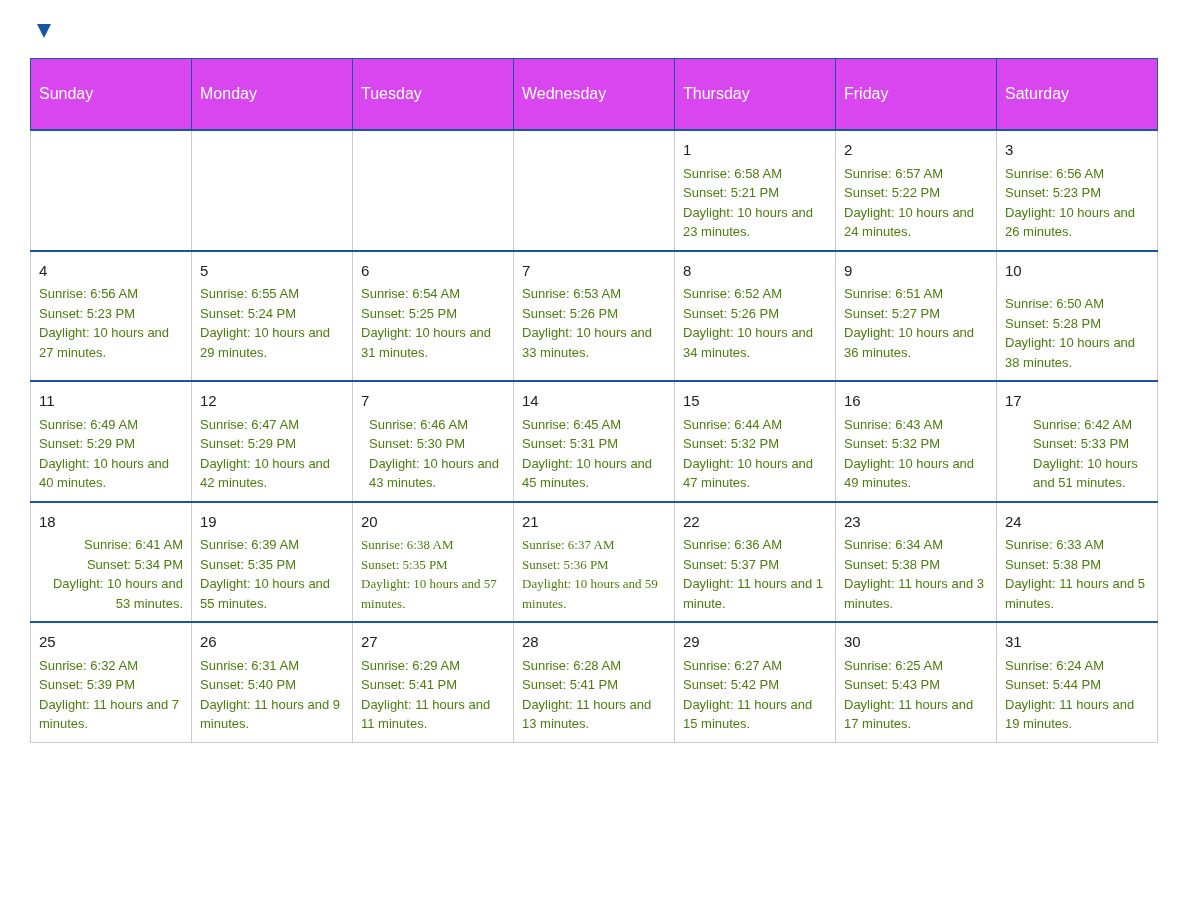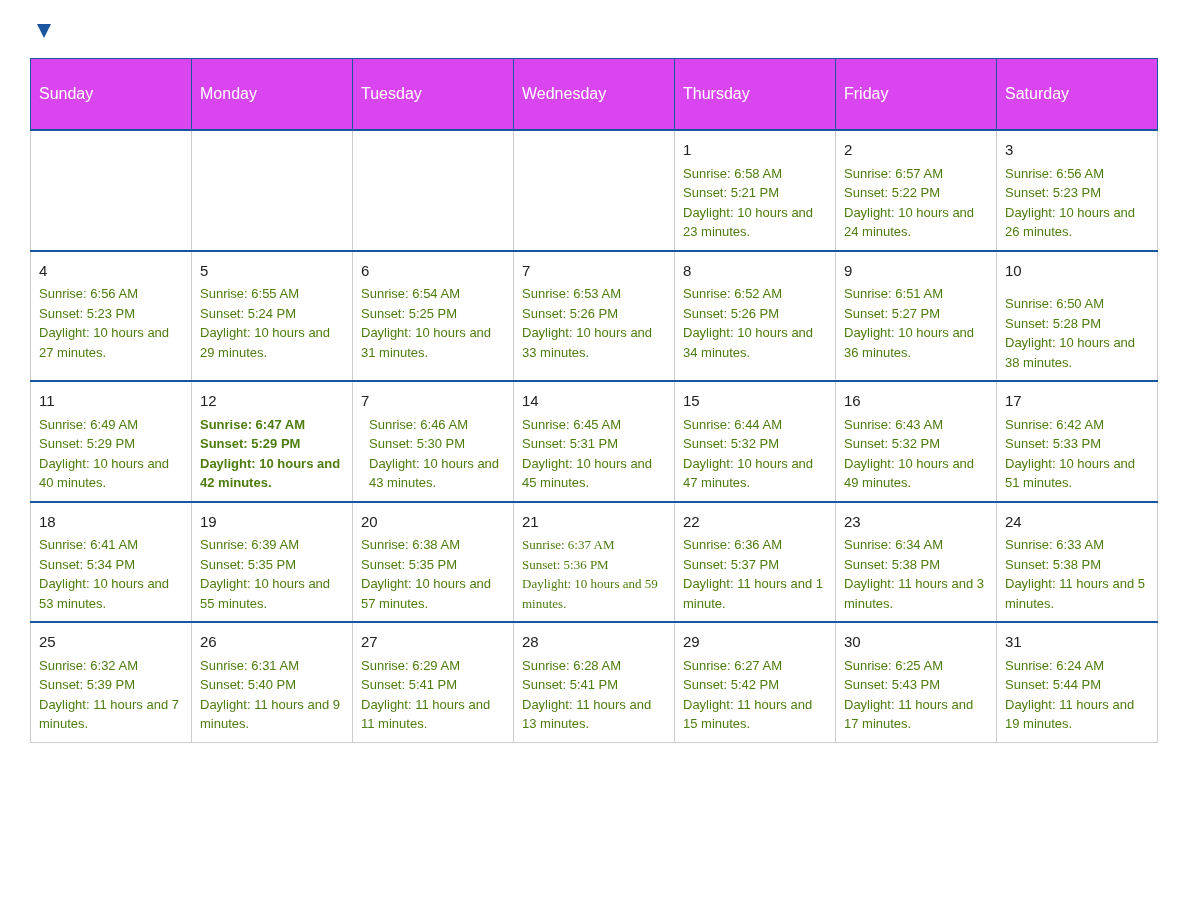--- a/index.html
+++ b/index.html
@@ -207,21 +207,21 @@
       </tr>
       <tr>
         <td>
           <span class="day-num">11</span>
           <div class="day-info" style="white-space: pre-line;">Sunrise: 6:49 AM
 Sunset: 5:29 PM
 Daylight: 10 hours and 40 minutes.</div>
         </td>
         <td>
           <span class="day-num">12</span>
-          <div class="day-info" style="white-space: pre-line; font-weight: bold;">Sunrise: 6:47 AM
+          <div class="day-info" style="white-space: pre-line;">Sunrise: 6:47 AM
 Sunset: 5:29 PM
 Daylight: 10 hours and 42 minutes.</div>
         </td>
         <td>
           <span class="day-num">7</span>
           <div class="day-info" style="white-space: pre-line; margin-left: 8px;">Sunrise: 6:46 AM
 Sunset: 5:30 PM
 Daylight: 10 hours and 43 minutes.</div>
         </td>
         <td>
@@ -237,41 +237,41 @@
 Daylight: 10 hours and 47 minutes.</div>
         </td>
         <td>
           <span class="day-num">16</span>
           <div class="day-info" style="white-space: pre-line;">Sunrise: 6:43 AM
 Sunset: 5:32 PM
 Daylight: 10 hours and 49 minutes.</div>
         </td>
         <td>
           <span class="day-num">17</span>
-          <div class="day-info" style="white-space: pre-line;">Sunrise: 6:42 AM
+          <div class="day-info" style="white-space: pre-line; margin-left: 28px;">Sunrise: 6:42 AM
 Sunset: 5:33 PM
 Daylight: 10 hours and 51 minutes.</div>
         </td>
       </tr>
       <tr>
         <td>
           <span class="day-num">18</span>
-          <div class="day-info" style="white-space: pre-line;">Sunrise: 6:41 AM
+          <div class="day-info" style="white-space: pre-line; text-align: right;">Sunrise: 6:41 AM
 Sunset: 5:34 PM
 Daylight: 10 hours and 53 minutes.</div>
         </td>
         <td>
           <span class="day-num">19</span>
           <div class="day-info" style="white-space: pre-line;">Sunrise: 6:39 AM
 Sunset: 5:35 PM
 Daylight: 10 hours and 55 minutes.</div>
         </td>
         <td>
           <span class="day-num">20</span>
-          <div class="day-info" style="white-space: pre-line;">Sunrise: 6:38 AM
+          <div class="day-info" style="white-space: pre-line; font-family: Liberation Serif, serif;">Sunrise: 6:38 AM
 Sunset: 5:35 PM
 Daylight: 10 hours and 57 minutes.</div>
         </td>
         <td>
           <span class="day-num">21</span>
           <div class="day-info" style="white-space: pre-line; font-family: Liberation Serif, serif;">Sunrise: 6:37 AM
 Sunset: 5:36 PM
 Daylight: 10 hours and 59 minutes.</div>
         </td>
         <td>

